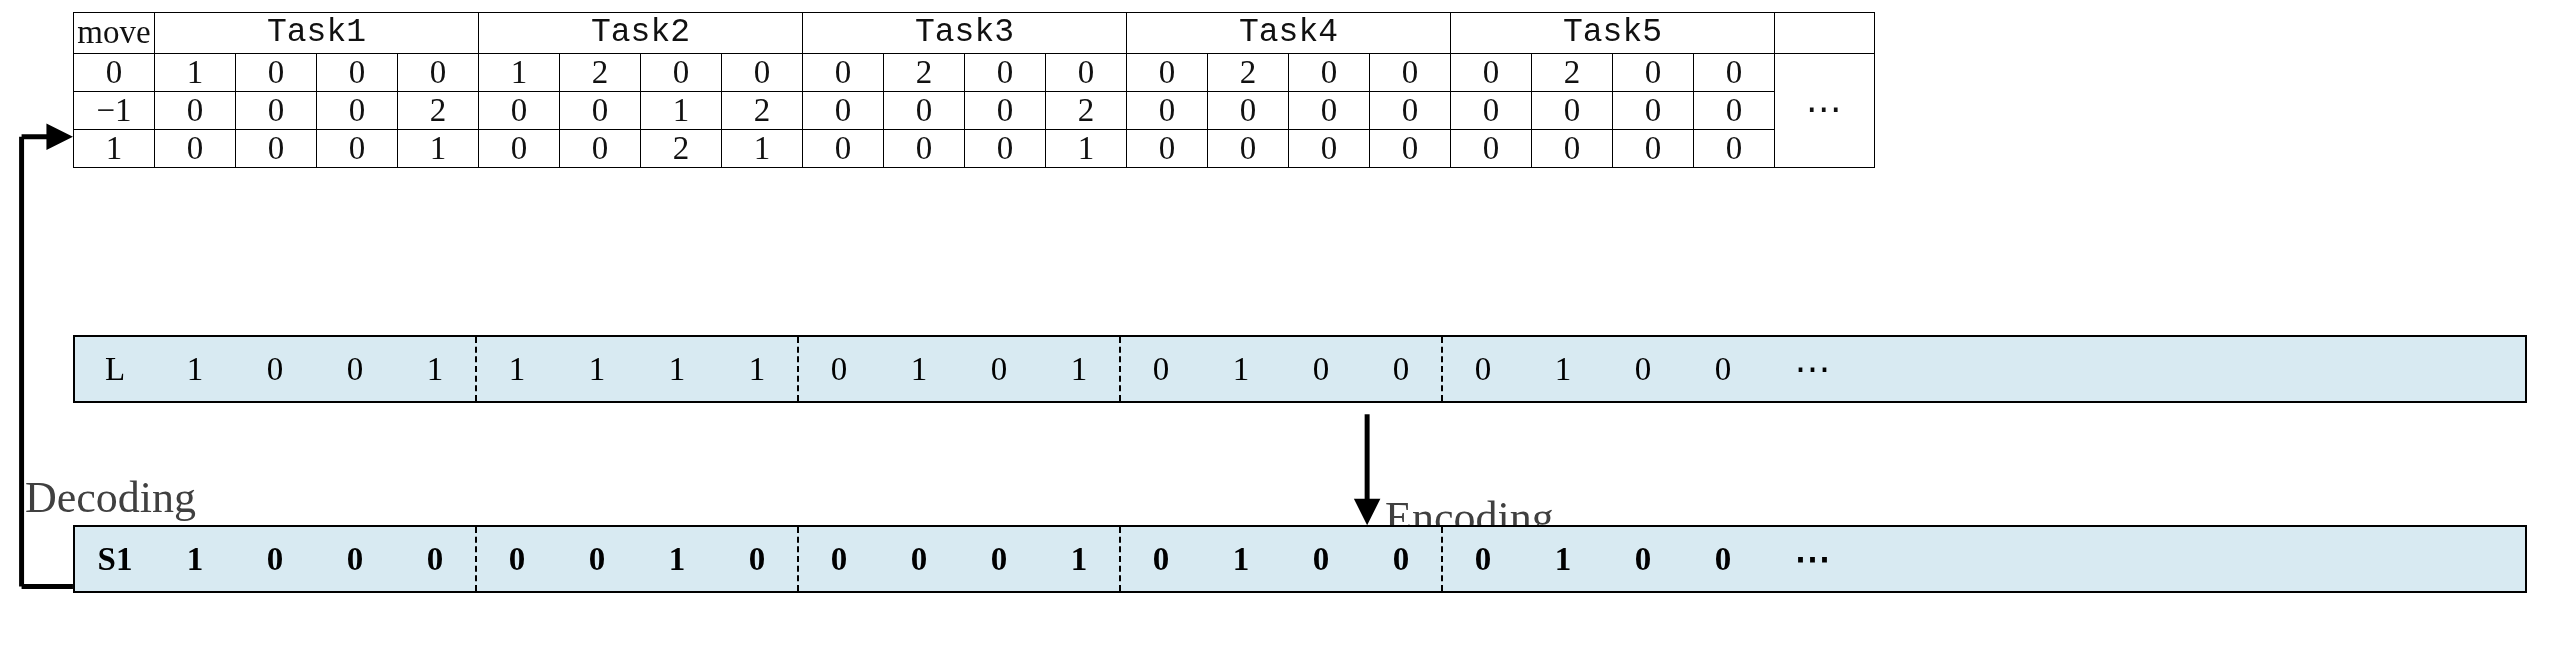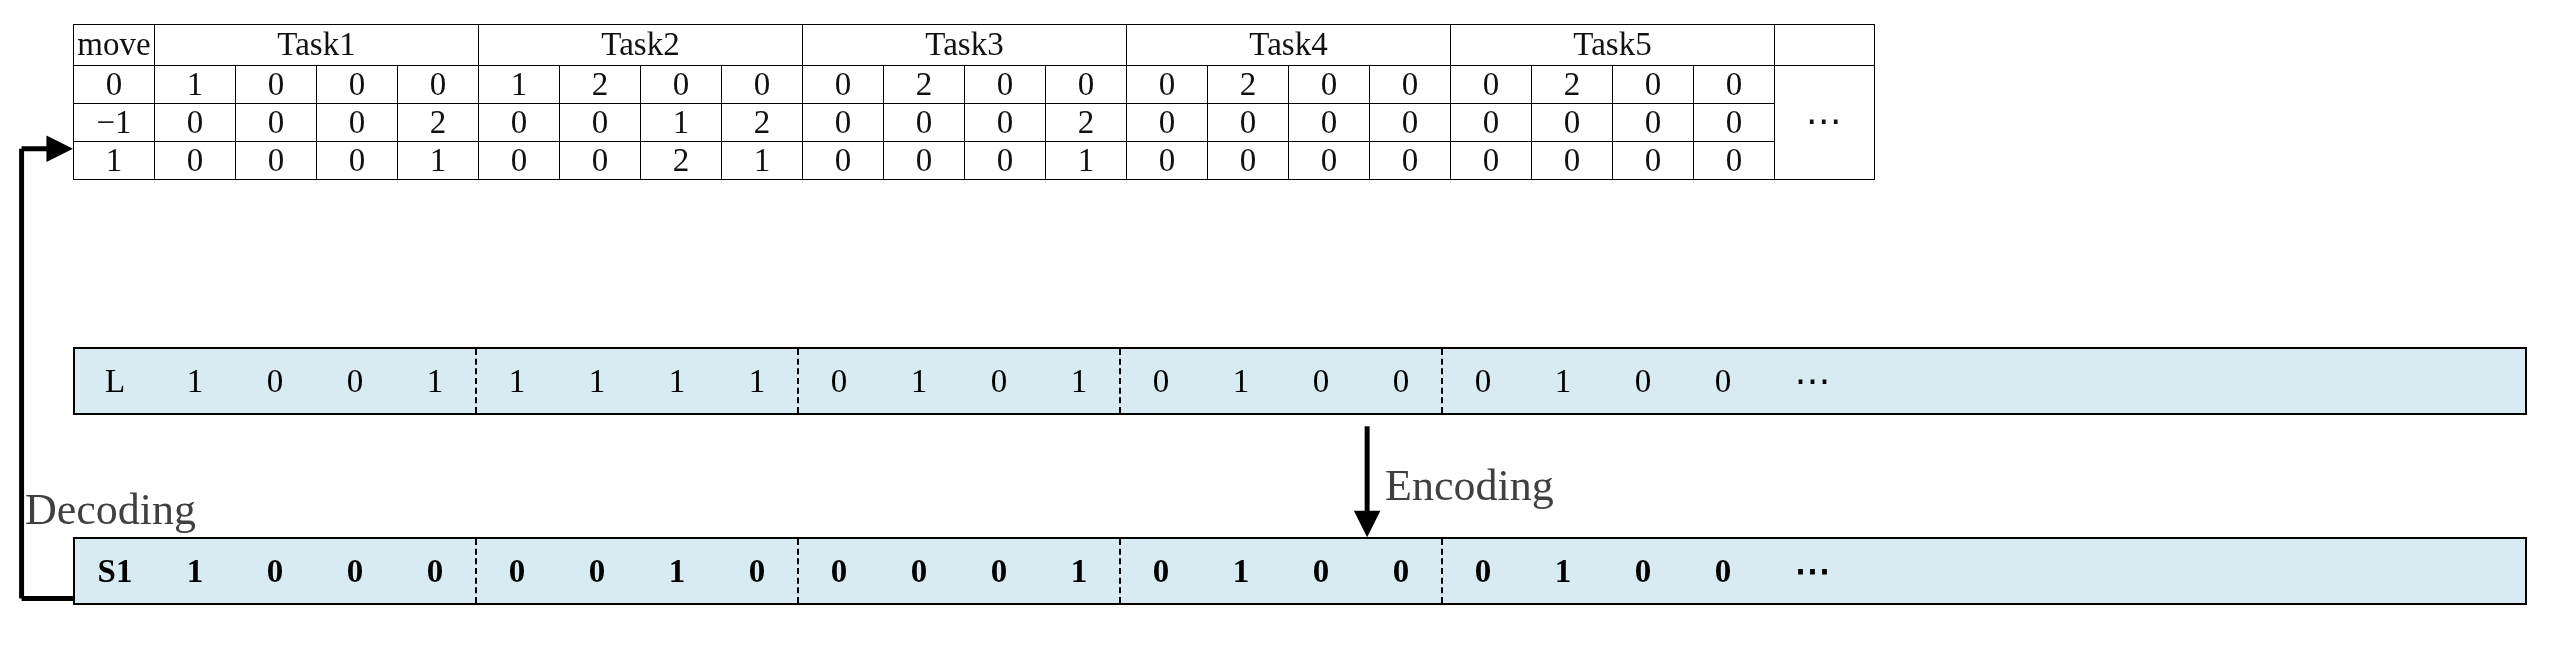--- a/index.html
+++ b/index.html
@@ -1,45 +1,45 @@
 <!DOCTYPE html>
 <html style="font-size:13.3px"><head>
 <meta charset="utf-8">
 <style>
   html,body{margin:0;padding:0;background:#fff;}
   body{width:2576px;height:662px;font-family:"Liberation Serif",serif;overflow:hidden;}
-  #stage{position:relative;width:2576px;height:474px;margin-top:12px;}
+  #stage{position:relative;width:2576px;height:474px;}
 
   
   #matrix{position:absolute;left:73px;top:11.6px;border-collapse:collapse;table-layout:fixed;}
   #matrix td{border:1.7px solid #000;text-align:center;vertical-align:middle;
              font-size:33px;color:#111;background:#fff;height:36px;padding:0;}
   #matrix tr.head td{height:40px;font-size:33px;}
   td.mv{width:80px;}
   td.cell{width:80px;}
   td.tail{width:99px;border-left:1.7px solid #000;}
   td.gray{background:#c3c3c3;}
-  td.grouphdr{font-size:33px;}
+  td.grouphdr{font-size:33px;font-family:Liberation Mono, monospace;}
   .dots{font-size:36px;letter-spacing:1.7px;line-height:1;}
 
   
   .bar{position:absolute;background:#d8eaf2;border:2.5px solid #000;box-sizing:border-box;
        height:68px;display:flex;align-items:center;}
   #bar-L{left:73px;top:335px;width:2454px;}
   #bar-S1{left:73px;top:525px;width:2454px;font-weight:bold;}
   .bar .lab{width:80px;text-align:center;font-size:33px;}
   .bar .grp{display:flex;height:100%;align-items:center;}
   .bar .grp + .grp{border-left:2.5px dashed #000;}
   .bar .bit{width:80px;text-align:center;font-size:33px;}
   .bar .tailbox{width:99px;text-align:center;font-size:36px;border-left:0;}
 
   
   svg#deco{position:absolute;left:0;top:0;width:2576px;height:662px;pointer-events:none;}
   .anno{position:absolute;font-size:44px;color:#404040;}
-  #enc-label{left:1385px;top:448px;text-align:center;}
+  #enc-label{left:1385px;top:492px;text-align:center;}
   #dec-label{left:25px;top:472px;}
 </style>
 </head>
 <body>
 
 <div id="stage">
 
   <table id="matrix">
     <tbody>
       <tr class="head">

